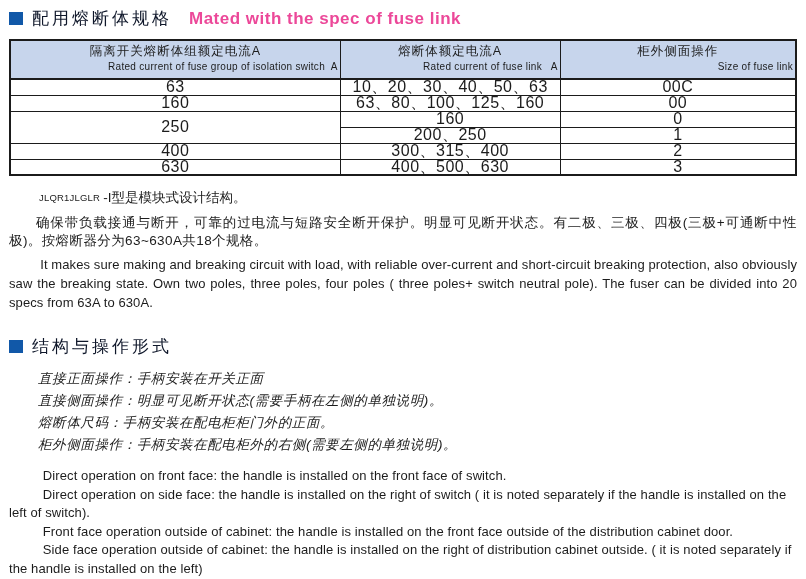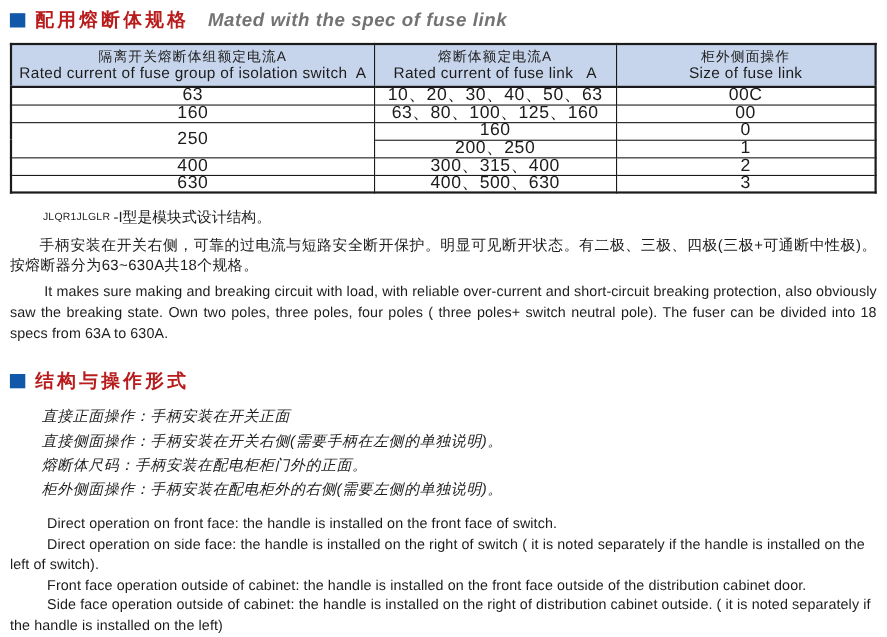--- a/index.html
+++ b/index.html
@@ -9,43 +9,43 @@
     font-family: "Liberation Sans", sans-serif;
     color: #1c1c1c;
     overflow: hidden;
   }
   .page { width: 806px; height: 579px; padding: 5px 9px 0 9px; background: #fff; }
 
   
   .sec-head { display: flex; align-items: center; gap: 9px; margin-top: 2px; }
   .sec-head .sq { width: 14px; height: 13px; background: #1158a8; flex: 0 0 auto; }
   .sec-head .zh {
-    color: #b91c1c; font-weight: bold; font-size: 17px;
+    color: #0f172a; font-weight: normal; font-size: 17px;
     letter-spacing: 3px; white-space: nowrap;
   }
   .sec-head .en {
-    color: #737373; font-weight: bold; font-size: 17px;
-    margin-left: 8px; letter-spacing: 0.5px; white-space: nowrap; font-style: italic;
+    color: #ec4899; font-weight: bold; font-size: 17px;
+    margin-left: 8px; letter-spacing: 0.5px; white-space: nowrap;
   }
 
   
   table.spec-table {
     width: 788px; margin-top: 9px;
     border-collapse: collapse; table-layout: fixed;
     border: 2px solid #1b1b1b;
     padding-left: 32px;
   }
   .spec-table th {
     background: #c7d5ec;
     border: 1px solid #1b1b1b; border-bottom: 2px solid #1b1b1b;
     font-weight: normal; text-align: center;
     padding: 3px 2px 4px 2px; line-height: 15px;
   }
   .spec-table th .th-zh { font-size: 12.5px; letter-spacing: 1px; }
-  .spec-table th .th-en { font-size: 14px; letter-spacing: 0.3px; }
+  .spec-table th .th-en { font-size: 10px; letter-spacing: 0.3px; text-align: right; }
   .spec-table td {
     border: 1px solid #1b1b1b;
     text-align: center; vertical-align: middle;
     height: 16px; font-size: 16px; line-height: 14px;
     padding: 0 2px; letter-spacing: 0.5px;
   }
 
   
   .model-line { display: flex; align-items: center; margin: 13px 0 0 30px; }
   .model-stack { display: inline-flex; flex-direction: row; align-items: flex-start; margin-right: 3px; }
@@ -136,31 +136,31 @@
   </table>
 
   <div class="model-line">
     <span class="model-stack">
       <span>JLQR1</span>
       <span>JLGLR</span>
     </span>
     <span class="model-suffix">-I型是模块式设计结构。</span>
   </div>
 
-  <p class="para-zh">手柄安装在开关右侧，可靠的过电流与短路安全断开保护。明显可见断开状态。有二极、三极、四极(三极+可通断中性极)。按熔断器分为63~630A共18个规格。</p>
-  <p class="para-en">It makes sure making and breaking circuit with load, with reliable over-current and short-circuit breaking protection, also obviously saw the breaking state. Own two poles, three poles, four poles ( three poles+ switch neutral pole). The fuser can be divided into 18 specs from 63A to 630A.</p>
+  <p class="para-zh">确保带负载接通与断开，可靠的过电流与短路安全断开保护。明显可见断开状态。有二极、三极、四极(三极+可通断中性极)。按熔断器分为63~630A共18个规格。</p>
+  <p class="para-en">It makes sure making and breaking circuit with load, with reliable over-current and short-circuit breaking protection, also obviously saw the breaking state. Own two poles, three poles, four poles ( three poles+ switch neutral pole). The fuser can be divided into 20 specs from 63A to 630A.</p>
 
   <div class="sec-head second">
     <span class="sq"></span>
     <span class="zh">结构与操作形式</span>
   </div>
 
   <ul class="modes-zh">
     <li>直接正面操作：手柄安装在开关正面</li>
-    <li>直接侧面操作：手柄安装在开关右侧(需要手柄在左侧的单独说明)。</li>
+    <li>直接侧面操作：明显可见断开状态(需要手柄在左侧的单独说明)。</li>
     <li>熔断体尺码：手柄安装在配电柜柜门外的正面。</li>
     <li>柜外侧面操作：手柄安装在配电柜外的右侧(需要左侧的单独说明)。</li>
   </ul>
 
   <div class="modes-en">
     <p>Direct operation on front face: the handle is installed on the front face of switch.</p>
     <p>Direct operation on side face: the handle is installed on the right of switch ( it is noted separately if the handle is installed on the left of switch).</p>
     <p>Front face operation outside of cabinet: the handle is installed on the front face outside of the distribution cabinet door.</p>
     <p>Side face operation outside of cabinet: the handle is installed on the right of distribution cabinet outside. ( it is noted separately if the handle is installed on the left)</p>
   </div>

